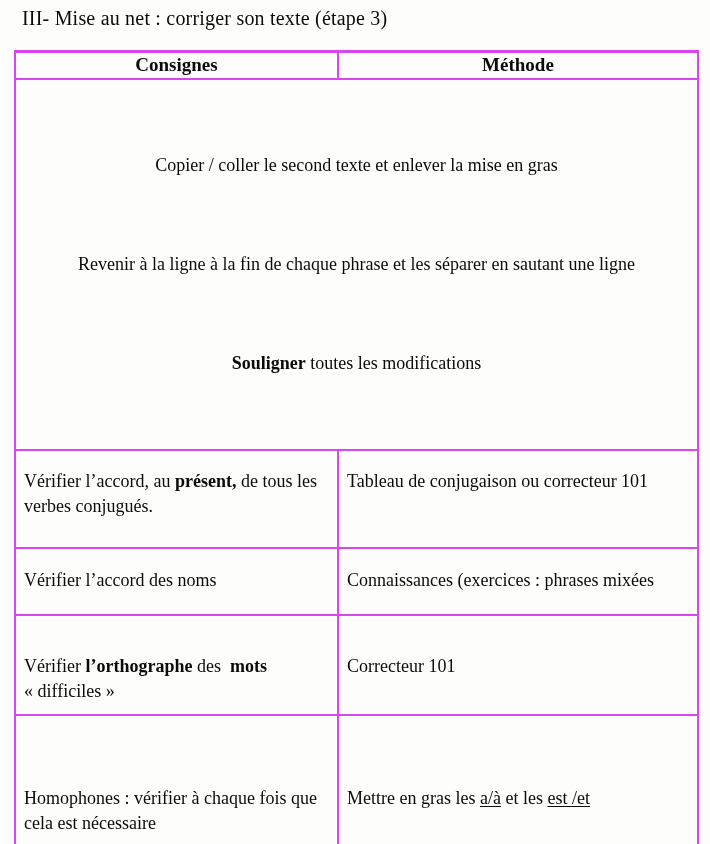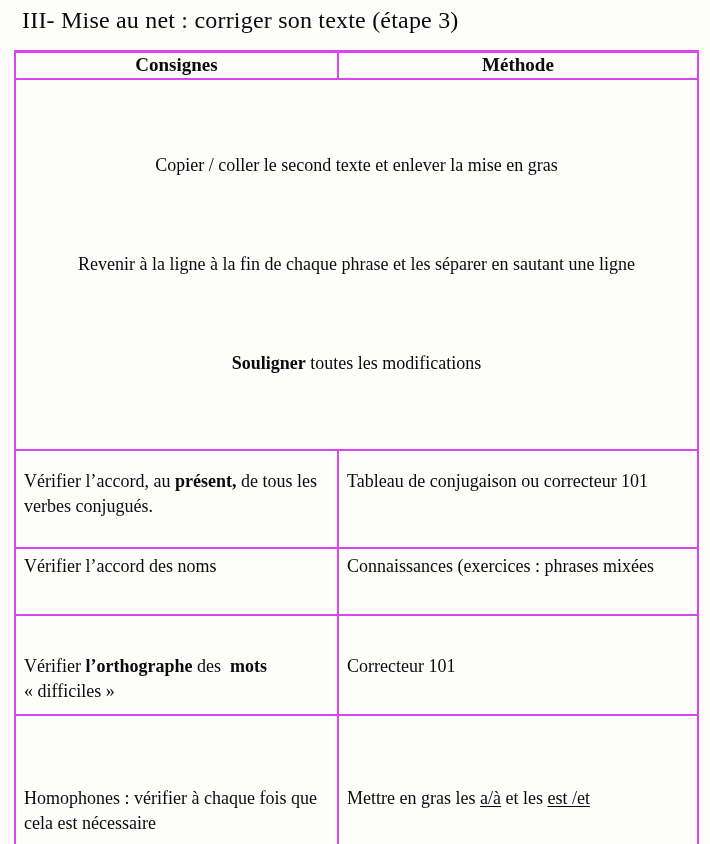--- a/index.html
+++ b/index.html
@@ -13,21 +13,21 @@
   .page {
     position: relative;
     width: 710px;
     height: 844px;
     background: #fdfdfc;
   }
   .doc-title {
     position: absolute;
     left: 22px;
     top: 7px;
-    font-size: 24px;
+    font-size: 20px;
     letter-spacing: 0.2px;
     white-space: pre;
   }
   table.sheet {
     position: absolute;
     left: 14px;
     top: 50px;
     width: 683px;
     border-collapse: collapse;
     table-layout: fixed;
@@ -53,21 +53,21 @@
     border-top-width: 3px;
   }
   tr.r-instructions { height: 200px; }
   tr.r-instructions td { text-align: center; padding-top: 22px; }
   .instr-line { line-height: 26px; margin-bottom: 23px; }
 
   td.cell { padding: 18px 6px 4px 8px; }
 
   tr.r-verbes      { height: 98px; margin-top: 48px; }
   tr.r-noms        { height: 67px; }
-  tr.r-noms td.cell { padding-top: 5px; }
+  tr.r-noms td.cell { padding-top: 19px; }
   tr.r-orthographe { height: 100px; }
   tr.r-orthographe td.cell { padding-top: 38px; }
   tr.r-homophones  { height: 149px; }
   tr.r-homophones td.cell { padding-top: 20px; }
   .u { text-decoration: underline; text-underline-offset: 2px; }
   b { font-weight: bold; }
 </style>
 </head>
 <body>
 

